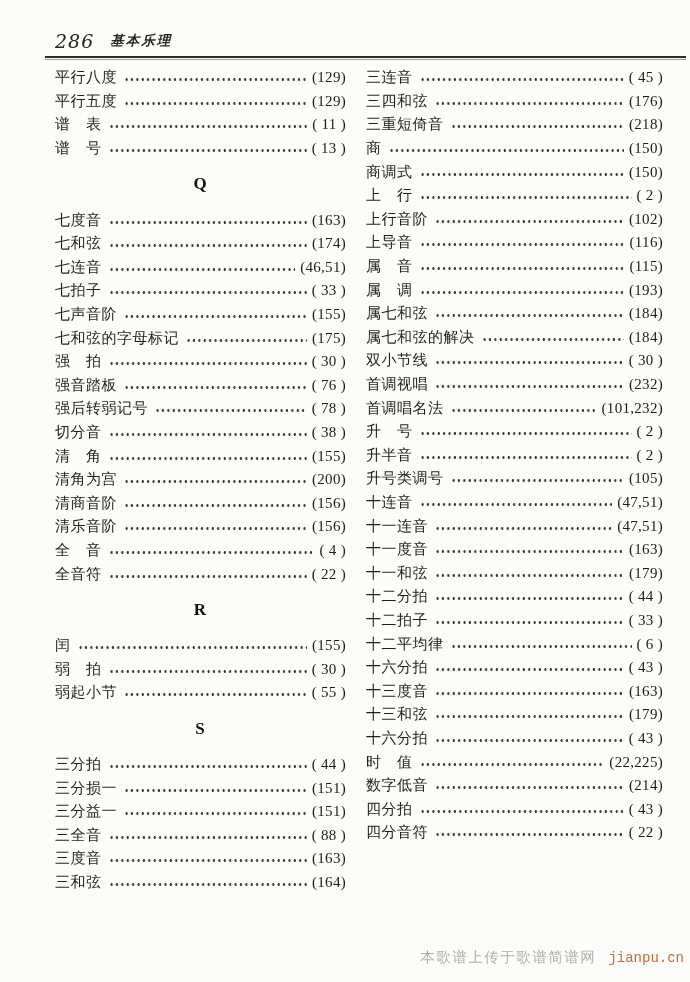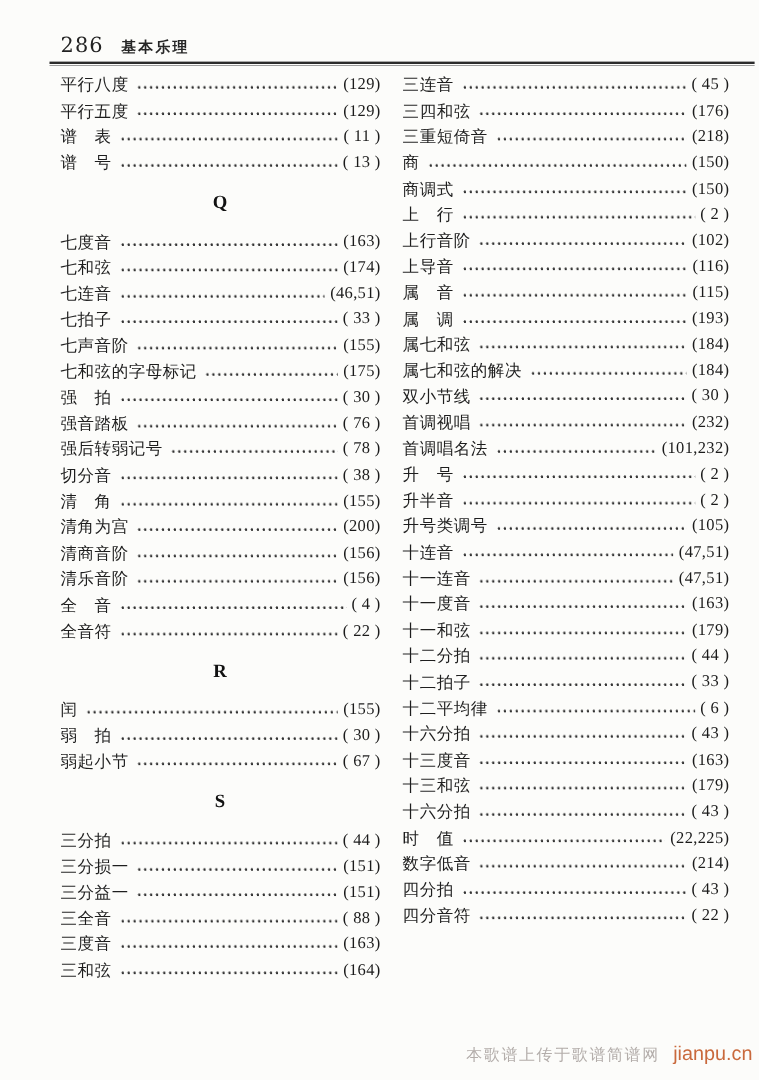--- a/index.html
+++ b/index.html
@@ -6,21 +6,21 @@
   .page{
     position:relative;
     width:690px;height:982px;
     margin:0 auto;
     background:#fcfcfa;
     font-family:"Liberation Serif","DejaVu Serif",serif;
     color:#1c1c1c;
     overflow:hidden;
   }
   
-  .hdr{position:absolute;left:55px;top:30px;display:flex;align-items:flex-end;}
+  .hdr{position:absolute;left:55px;top:30px;display:flex;align-items:center;font-style:italic;}
   .page-num{font-size:19px;letter-spacing:1px;font-family:"DejaVu Serif",serif;color:#222;}
   .book-title{font-size:13.5px;font-weight:bold;margin-left:16px;letter-spacing:2px;color:#262626;}
   .hdr-rule{
     position:absolute;left:45px;right:4px;top:56px;height:4px;
     background:linear-gradient(to bottom,#2b2b2b 0,#2b2b2b 2px,transparent 2px,transparent 3px,#9c9c9c 3px,#9c9c9c 4px);
   }
   
   .col{position:absolute;top:66px;}
   .col-left{left:55px;width:291px;}
   .col-right{left:366px;width:297px;}
@@ -45,21 +45,21 @@
     font-family:"Liberation Serif",serif;color:#111;letter-spacing:1px;
   }
   
   .watermark{
     position:absolute;right:6px;top:948px;
     font-size:14.5px;letter-spacing:1.5px;color:#b3adaa;
     white-space:nowrap;
   }
   .wm-site{
     color:#c9693c;letter-spacing:0;margin-left:7px;
-    font-family:Liberation Sans, sans-serif;font-size:18px;
+    font-family:Liberation Mono, monospace;font-size:14px;
   }
 </style>
 </head>
 <body>
 
 <div class="page">
 
   <div class="hdr">
     <span class="page-num">286</span>
     <span class="book-title">基本乐理</span>
@@ -175,21 +175,21 @@
         <span class="pages">(155)</span>
       </div>
       <div class="row">
         <span class="term">弱　拍</span>
         <span class="leader"></span>
         <span class="pages">( 30 )</span>
       </div>
       <div class="row">
         <span class="term">弱起小节</span>
         <span class="leader"></span>
-        <span class="pages">( 67 )</span>
+        <span class="pages">( 55 )</span>
       </div>
       <div class="section">S</div>
       <div class="row">
         <span class="term">三分拍</span>
         <span class="leader"></span>
         <span class="pages">( 44 )</span>
       </div>
       <div class="row">
         <span class="term">三分损一</span>
         <span class="leader"></span>

